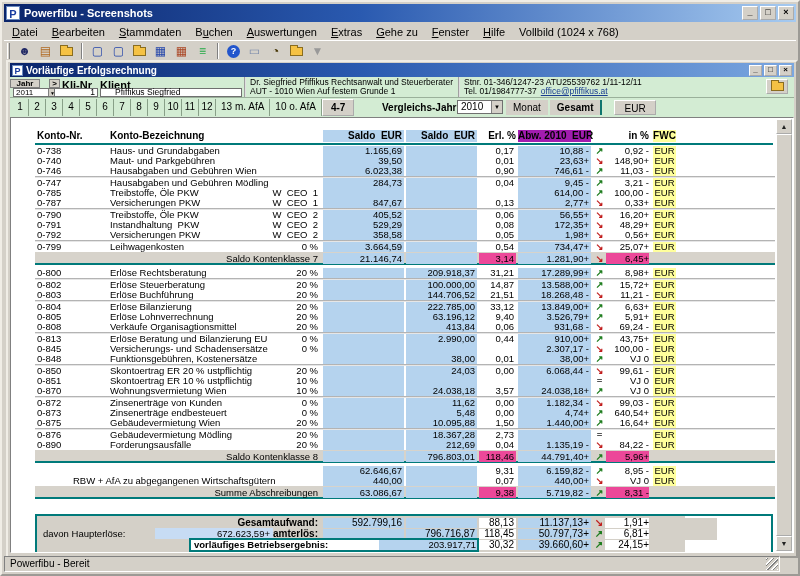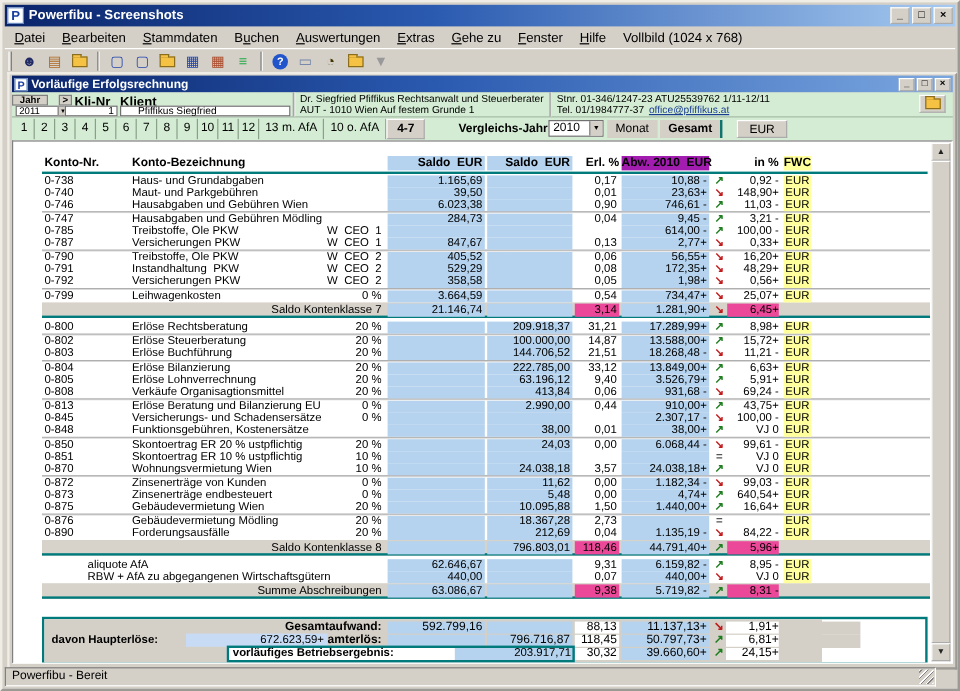--- a/index.html
+++ b/index.html
@@ -109,21 +109,21 @@
   .fc{position:absolute;height:10px;line-height:10px;font-size:10px;white-space:pre;z-index:1}
   .fc-label{left:60px;width:221px;text-align:right;font-weight:bold}
   .fc-s1{left:286px;width:81px;text-align:right;background:#b5d3ee;padding-right:2px}
   .fc-s2{left:369px;width:71px;text-align:right;background:#b5d3ee;padding-right:2px}
   .fc-erl{left:442px;width:37px;text-align:right;background:#fff;padding-right:2px}
   .fc-abw{left:481px;width:73px;text-align:right;background:#b5d3ee;padding-right:2px}
   .fc-arr{left:556px;width:12px;text-align:center;font-weight:bold}
   .fc-pct{left:568px;width:44px;text-align:right;background:#fff}
   .fc-gray{left:616px;width:64px;height:11px;background:#d4d0c8}
   .davon{position:absolute;top:12px;left:6px;height:11px;z-index:2;font-size:9.5px;line-height:11px}
-  .davon-label{font-weight:bold}
+  .davon-label{font-weight:normal}
   .davon-value{position:absolute;left:112px;top:0;width:118px;background:#c7dcf4;text-align:right;
     padding-right:3px;height:11px;line-height:11px}
   .bres-box{position:absolute;left:152px;top:-2px;width:290px;height:14px;border:2px solid #007a7a;background:#b5d3ee;z-index:2}
   .bres-label{position:absolute;left:0;top:0;bottom:0;width:188px;background:#fff;font-weight:bold;
     padding-left:3px;line-height:10px;font-size:9.5px;white-space:nowrap}
   .bres-value{position:absolute;right:1px;top:0;width:98px;text-align:right;line-height:10px;font-size:9.5px}
   
   .vscroll{position:absolute;top:1px;right:1px;bottom:1px;width:16px;background:#ece9e2}
   .sb-btn{position:absolute;left:0;right:0;height:15px;background:#d4d0c8;border:1px outset #fff;
     text-align:center;font-size:7px;line-height:13px;color:#222}
@@ -608,21 +608,20 @@
             <span class="cell c-s1 blue"></span>
             <span class="cell c-s2 blue">796.803,01</span>
             <span class="cell c-erl">118,46</span>
             <span class="cell c-abw blue">44.791,40+</span>
             <span class="cell c-arr arr-up">↗</span>
             <span class="cell c-pct">5,96+</span>
           </div>
           <div class="gap"></div>
           <div class="row">
             <span class="cell c-nr"></span>
-            <span class="cell c-label-wide">aliquote AfA</span>
             <span class="cell c-note"></span>
             <span class="cell c-s1 blue">62.646,67</span>
             <span class="cell c-s2 blue"></span>
             <span class="cell c-erl">9,31</span>
             <span class="cell c-abw blue">6.159,82 -</span>
             <span class="cell c-arr arr-up">↗</span>
             <span class="cell c-pct">8,95 -</span>
             <span class="cell c-fwc">EUR</span>
           </div>
           <div class="row">

